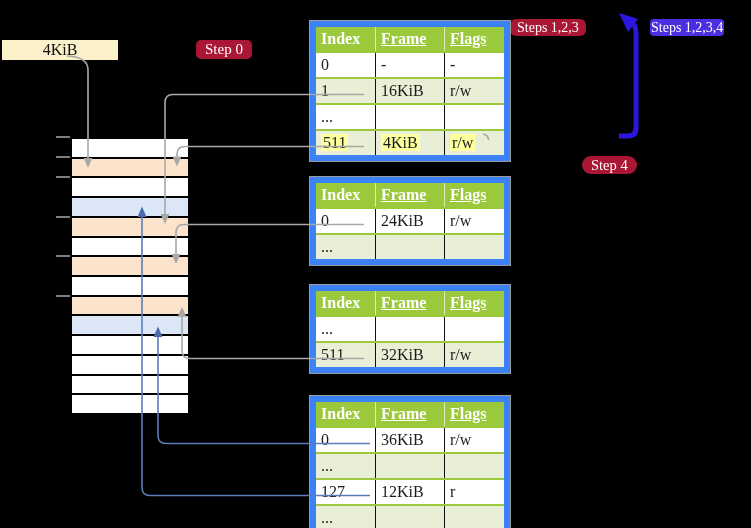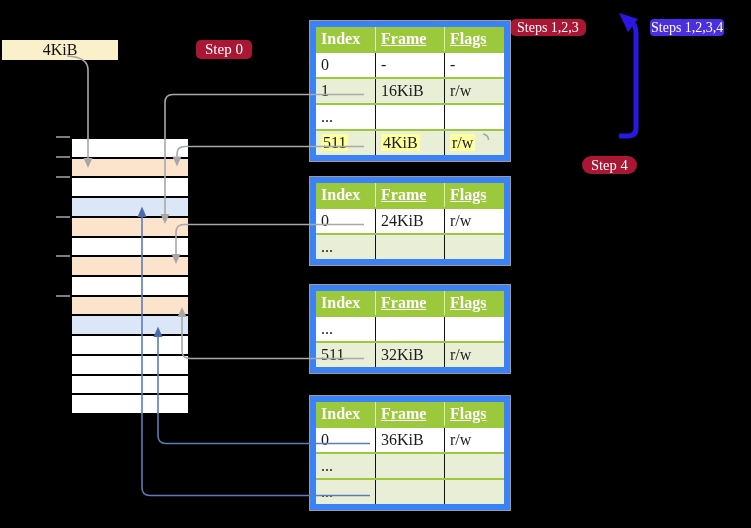--- a/index.html
+++ b/index.html
@@ -183,20 +183,25 @@
           <tr>
             <td>0</td>
             <td>36KiB</td>
             <td>r/w</td>
           </tr>
           <tr class="shade">
             <td>...</td>
             <td></td>
             <td></td>
           </tr>
+          <tr>
+            <td>127</td>
+            <td>12KiB</td>
+            <td>r</td>
+          </tr>
           <tr class="shade">
             <td>...</td>
             <td></td>
             <td></td>
           </tr>
         </tbody>
       </table>
     </div>
 
   <svg id="overlay" width="751" height="528" viewBox="0 0 751 528">

